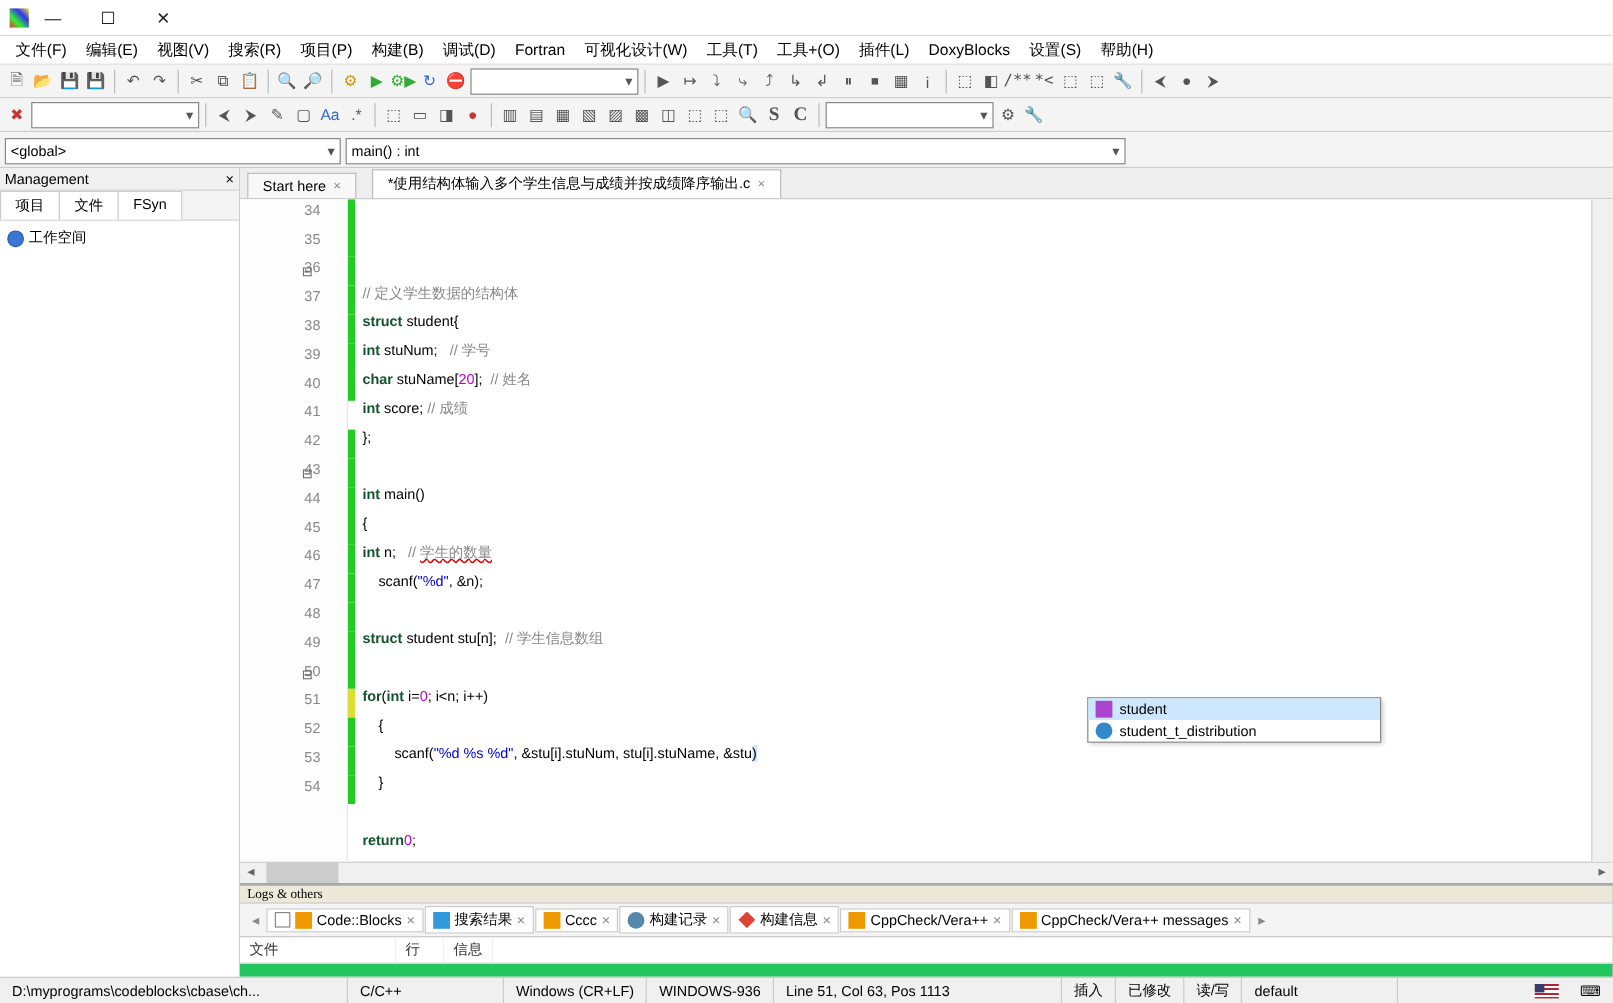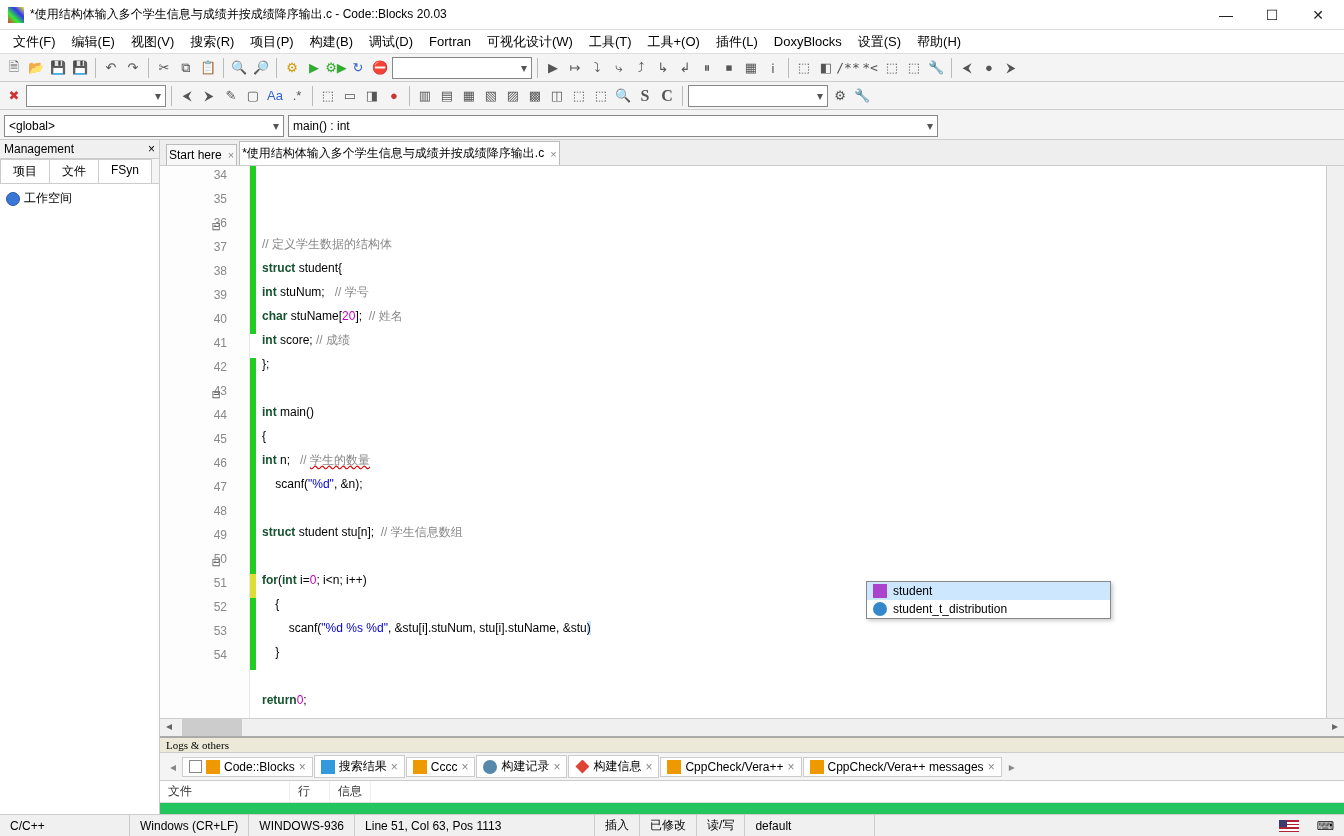--- a/index.html
+++ b/index.html
@@ -14,31 +14,31 @@
 .toolrow { background: #f4f4f4; border-bottom: 1px solid #ccc; display: flex; align-items: center; padding: 2px 4px; gap: 2px; height: 28px; }
 .tb { width: 20px; height: 20px; display:inline-flex; align-items:center; justify-content:center; font-size:13px; color:#555; border:1px solid transparent; }
 .sep { width:1px; height:20px; background:#bbb; margin:0 3px; }
 .combo { background:#fff; border:1px solid #888; height:22px; display:flex; align-items:center; padding:0 4px; font-size:13px; }
 .combo.sm { width:140px; }
 .combo.wide { width:280px; }
 .combo.lg { width:650px; }
 .combo .arrow { margin-left:auto; color:#555; }
 .workrow { display:flex; height:30px; background:#f4f4f4; border-bottom:1px solid #ccc; align-items:flex-end; padding:2px 4px; gap:4px; }
 .main { flex:1; display:flex; min-height:0; }
-.sidebar { width:160px; background:#fff; border-right:1px solid #ccc; display:flex; flex-direction:column; }
+.sidebar { width:200px; background:#fff; border-right:1px solid #ccc; display:flex; flex-direction:column; }
 .sidebar .hdr { background:#f0f0f0; padding:2px 4px; font-size:12px; display:flex; justify-content:space-between; border-bottom:1px solid #ccc; }
 .sidebar .tabs { display:flex; border-bottom:1px solid #ccc; background:#f4f4f4; }
 .sidebar .tabs span { padding:3px 12px; border:1px solid #ccc; border-bottom:none; background:#fff; margin-right:-1px; font-size:12px; }
 .sidebar .tabs span.active { background:#fff; }
 .sidebar .tree { flex:1; padding:4px; background:#fff; }
 .tree .node { display:flex; align-items:center; gap:4px; padding:2px; font-size:13px; }
 .tree .wsicon { width:14px; height:14px; border-radius:50%; background:#3a76d6; border:1px solid #2a5aaa; }
 .editor { flex:1; display:flex; flex-direction:column; background:#fff; min-width:0; }
 .edtabs { height:26px; background:#eee; border-bottom:1px solid #ccc; display:flex; align-items:flex-end; padding-left:6px; }
-.edtab { background:#f8f8f8; border:1px solid #bbb; border-bottom:none; padding:3px 2px; margin-right:2px; display:flex; align-items:center; gap:6px; font-size:13px; }
+.edtab { background:#f8f8f8; border:1px solid #bbb; border-bottom:none; padding:3px 12px; margin-right:13px; display:flex; align-items:center; gap:6px; font-size:13px; }
 .edtab.active { background:#fff; }
 .edtab .x { color:#888; font-size:11px; }
 .codewrap { flex:1; display:flex; overflow:hidden; position:relative; }
 .gutter { width:90px; background:#fdfdfd; border-right:1px solid #e8e8e8; text-align:right; padding:2px 22px 2px 0; font:17px Consolas,monospace; color:#888; position:relative; }
 .gutter .marker { position:absolute; right:4px; width:14px; text-align:center; color:#666; font-size:11px; }
 .changebar { width:6px; background:#fff; }
 .changebar .ch { height:24px; }
 .ch.green { background:#2c2; }
 .ch.yellow { background:#dd3; }
 .code { flex:1; font:17px Consolas,monospace; padding:2px 0 2px 6px; white-space:pre; overflow:hidden; position:relative;}
@@ -73,21 +73,20 @@
 .i-gear { background:#58a; border-radius:50%; }
 .i-pin { background:#d43; clip-path:polygon(50% 0,100% 50%,50% 100%,0 50%); }
 .ck { width:13px; height:13px; border:1px solid #888; display:inline-block; }
 .wavy { text-decoration: underline wavy #d00; }
 </style>
 </head>
 <body>
 
 <div class="titlebar">
   <div class="appicon"></div>
-  <div class="title">*使用结构体输入多个学生信息与成绩并按成绩降序输出.c - Code::Blocks 20.03</div>
   <div class="winbtns">
     <span>—</span>
     <span>☐</span>
     <span>✕</span>
   </div>
 </div>
 
 <div class="menubar" id="menubar">
     <span>文件(F)</span>
     <span>编辑(E)</span>
@@ -339,20 +338,21 @@
       <div class="logcols" id="logcols">
           <span style="width: 130px;">文件</span>
           <span style="width: 40px;">行</span>
           <span style="width: auto;">信息</span>
         </div>
     </div>
   </div>
 </div>
 
 <div class="status">
+  <span style="min-width:290px;">D:\myprograms\codeblocks\cbase\ch...</span>
   <span style="min-width:130px;">C/C++</span>
   <span>Windows (CR+LF)</span>
   <span>WINDOWS-936</span>
   <span style="min-width:240px;">Line 51, Col 63, Pos 1113</span>
   <span>插入</span>
   <span>已修改</span>
   <span>读/写</span>
   <span style="min-width:130px;">default</span>
   <div class="flag"></div>
   <span style="border:none;">⌨</span>

